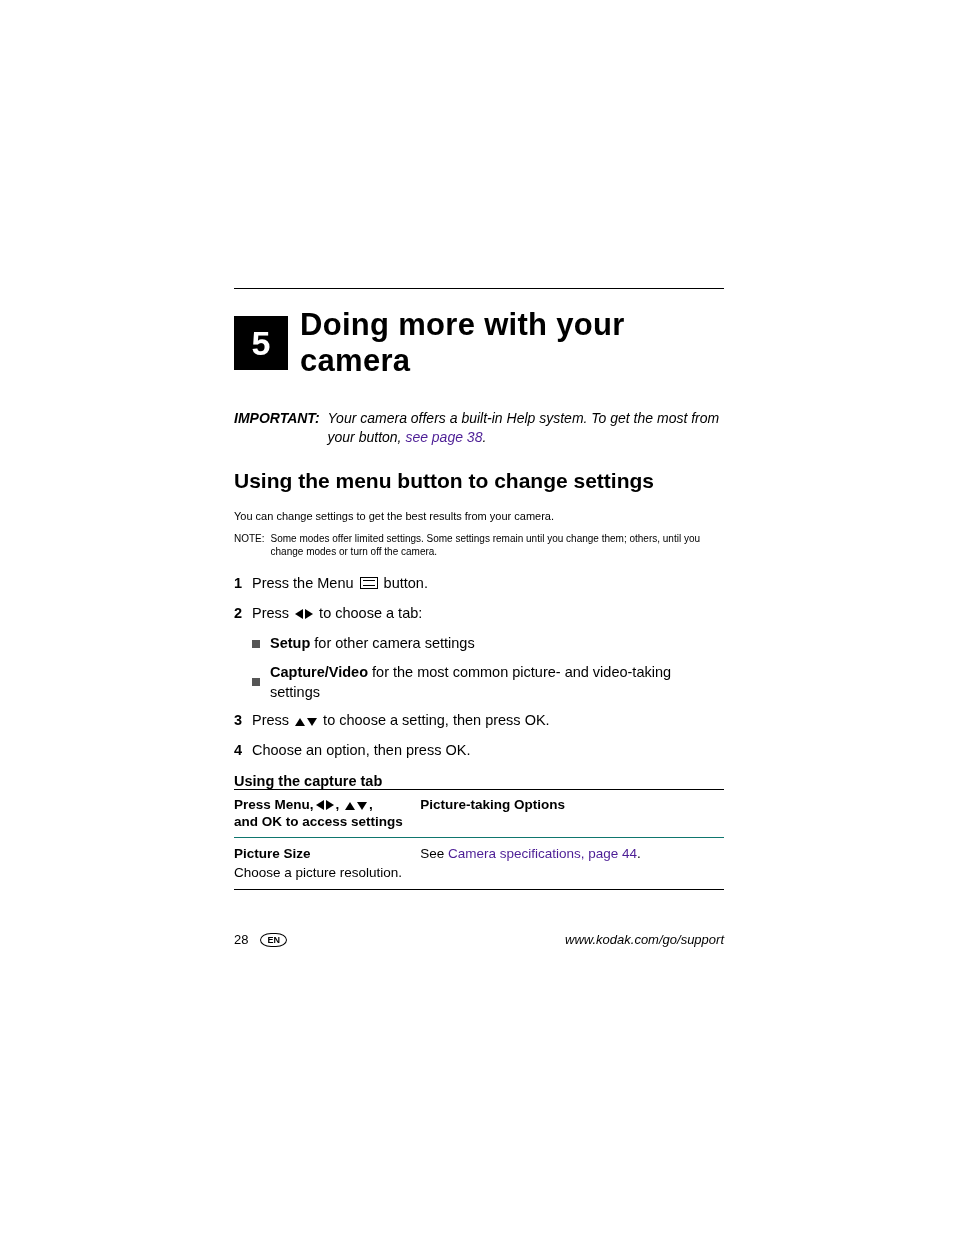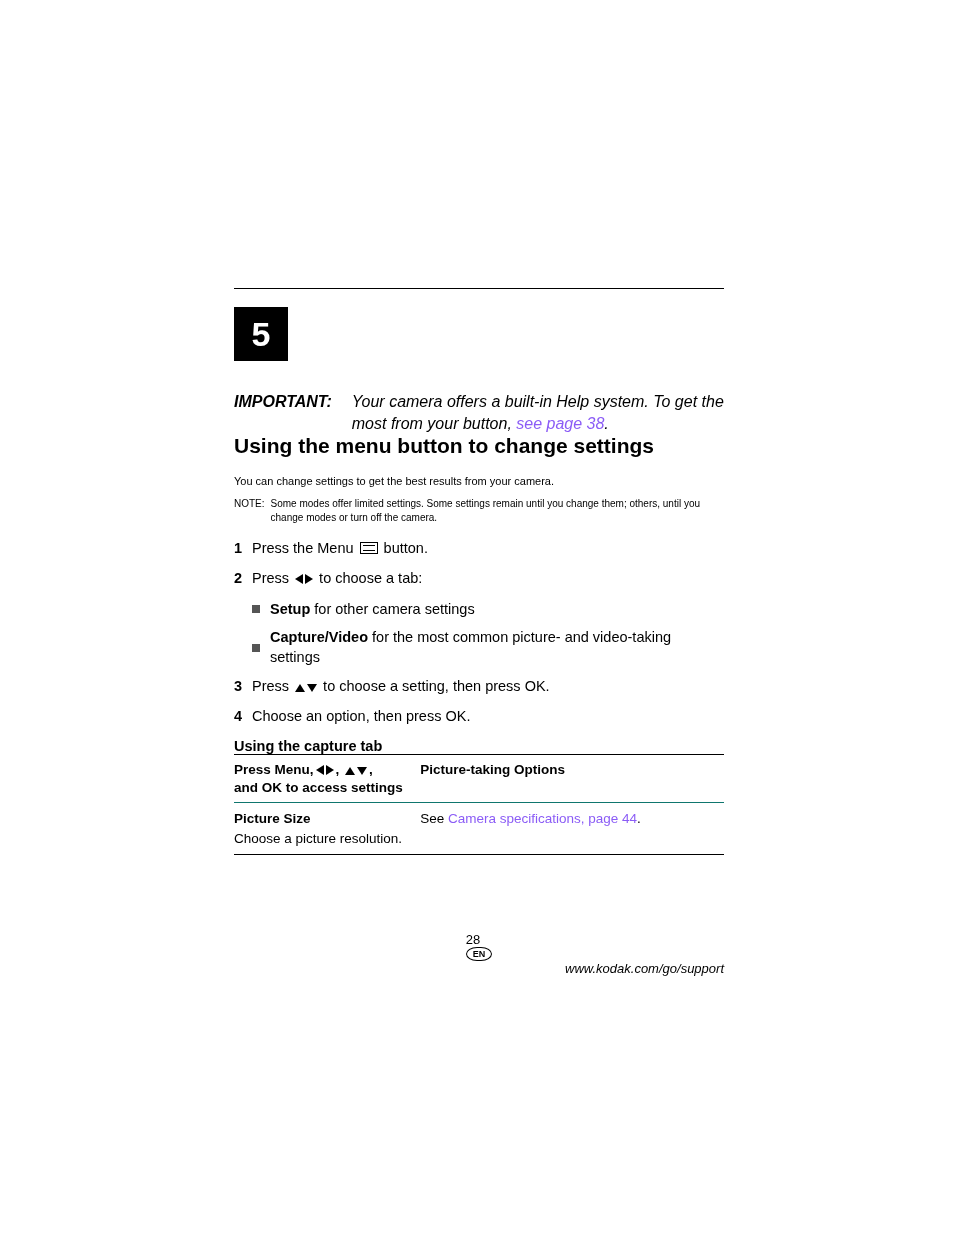--- a/index.html
+++ b/index.html
@@ -39,34 +39,34 @@
     margin-right: 12px;
     flex-shrink: 0;
   }
   .chapter-title {
     font-size: 31px;
     font-weight: bold;
     letter-spacing: 0.3px;
   }
   .important-row {
     display: flex;
-    font-size: 16px;
+    font-size: 14px;
+    margin-bottom: 22px;
     line-height: 1.35;
-    gap: 12px;
   }
   .important-label {
     font-weight: bold;
     font-style: italic;
     flex-shrink: 0;
     margin-right: 8px;
   }
   .important-text {
     font-style: italic;
   }
-  .link { color: #8b5cf6; }
+  .link { color: #4c1d95; }
   .section-title {
     font-size: 21px;
     font-weight: bold;
     margin-bottom: 16px;
   }
   .body-text {
     font-size: 11px;
     margin-bottom: 8px;
     line-height: 1.35;
   }
@@ -133,21 +133,20 @@
   }
   .col1 { width: 38%; }
   .footer {
     position: absolute;
     left: 234px;
     top: 932px;
     width: 490px;
     display: flex;
     align-items: center;
     font-size: 13px;
-    flex-direction: column;
   }
   .page-num { margin-right: 12px; }
   .lang-badge {
     border: 1.2px solid #000;
     border-radius: 50%/60%;
     padding: 0 6px;
     font-size: 9px;
     font-weight: bold;
     height: 14px;
     line-height: 13px;
@@ -192,20 +191,21 @@
   .arrow-group { display:inline-block; margin:0 2px; white-space:nowrap; }
 </style>
 </head>
 <body>
 
 <div class="page">
   <div class="rule-top"></div>
 
   <div class="chapter-row">
     <div class="chapter-box">5</div>
+    <div class="chapter-title">Doing more with your camera</div>
   </div>
 
   <div class="important-row">
     <div class="important-label">IMPORTANT:</div>
     <div class="important-text">
       <span>Your camera offers a built-in Help system. To get the most from your button, </span><span class="link">see page 38</span><span>.</span>
     </div>
   </div>
 
   <div class="section-title">Using the menu button to change settings</div>

